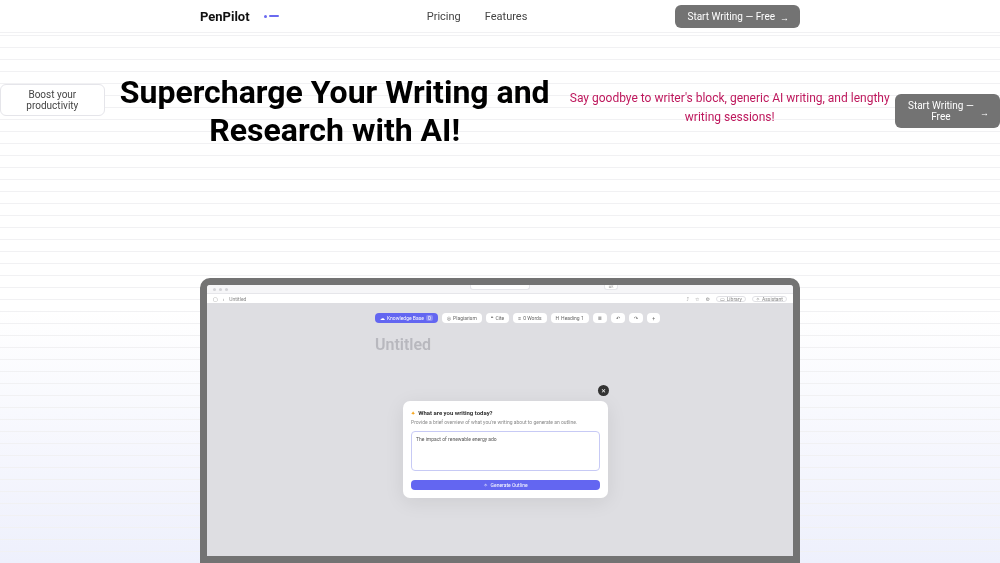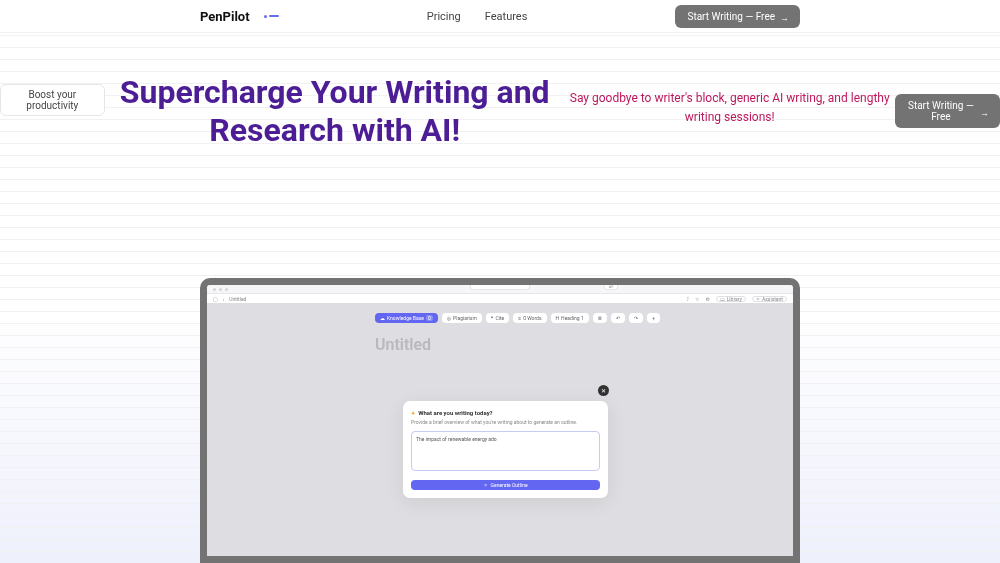--- a/index.html
+++ b/index.html
@@ -9,21 +9,21 @@
 .logo-wrap{display:flex;align-items:center;gap:14px}
 .logo{font-weight:700;font-size:13px;color:#111}
 .logo-dots{display:flex;align-items:center;gap:2px}
 .dot{width:3px;height:3px;border-radius:50%;background:#6a6af0}
 .dash{width:10px;height:2px;background:#6a6af0;border-radius:1px}
 .nav{display:flex;gap:24px}
 .nav a{font-size:11px;color:#444;text-decoration:none}
 .cta-btn{background:#737373;color:#fff;border:none;border-radius:6px;padding:6px 12px;font-size:10px;display:inline-flex;align-items:center;gap:5px;cursor:pointer}
 .hero{position:relative;z-index:2;display:flex;flex-direction:row;align-items:center;text-align:center;padding-top:18px}
 .badge{background:#fff;border:1px solid #e5e5ea;border-radius:6px;padding:4px 10px;font-size:10px;color:#444}
-.h1{font-size:32px;font-weight:700;line-height:1.2;color:#4c1d95;margin-top:22px;max-width:460px}
+.h1{font-size:32px;font-weight:700;line-height:1.2;color:#000000;margin-top:22px;max-width:460px}
 .sub{font-size:12px;color:#be185d;margin-top:16px;max-width:330px;line-height:1.6}
 .cta2{margin-top:22px}
 .mock{position:absolute;left:200px;right:200px;top:278px;bottom:0;background:#dedee2;border:7px solid #737373;border-radius:10px 10px 0 0;z-index:2;overflow:hidden}
 .mock-top{height:9px;background:#f6f6f8;border-bottom:1px solid #e6e6ea;display:flex;align-items:center;padding:0 6px;gap:3px}
 .win-dot{width:3px;height:3px;border-radius:50%;background:#d4d4d8}
 .mock-tab{position:absolute;left:50%;transform:translateX(-50%);top:0;width:60px;height:5px;background:#fff;border-radius:0 0 3px 3px;border:1px solid #e6e6ea;border-top:none;font-size:4px;text-align:center;color:#999;line-height:5px}
 .mock-pill{position:absolute;top:0;right:175px;width:14px;height:5px;background:#fff;border:1px solid #e6e6ea;border-top:none;border-radius:0 0 3px 3px;font-size:3px;text-align:center;color:#999;line-height:4px}
 .mock-bar{height:9px;background:#fff;display:flex;align-items:center;padding:0 6px;font-size:5px;color:#888;justify-content:space-between}
 .mock-bar-left{display:flex;align-items:center;gap:5px}
 .mock-bar-right{display:flex;align-items:center;gap:6px}

